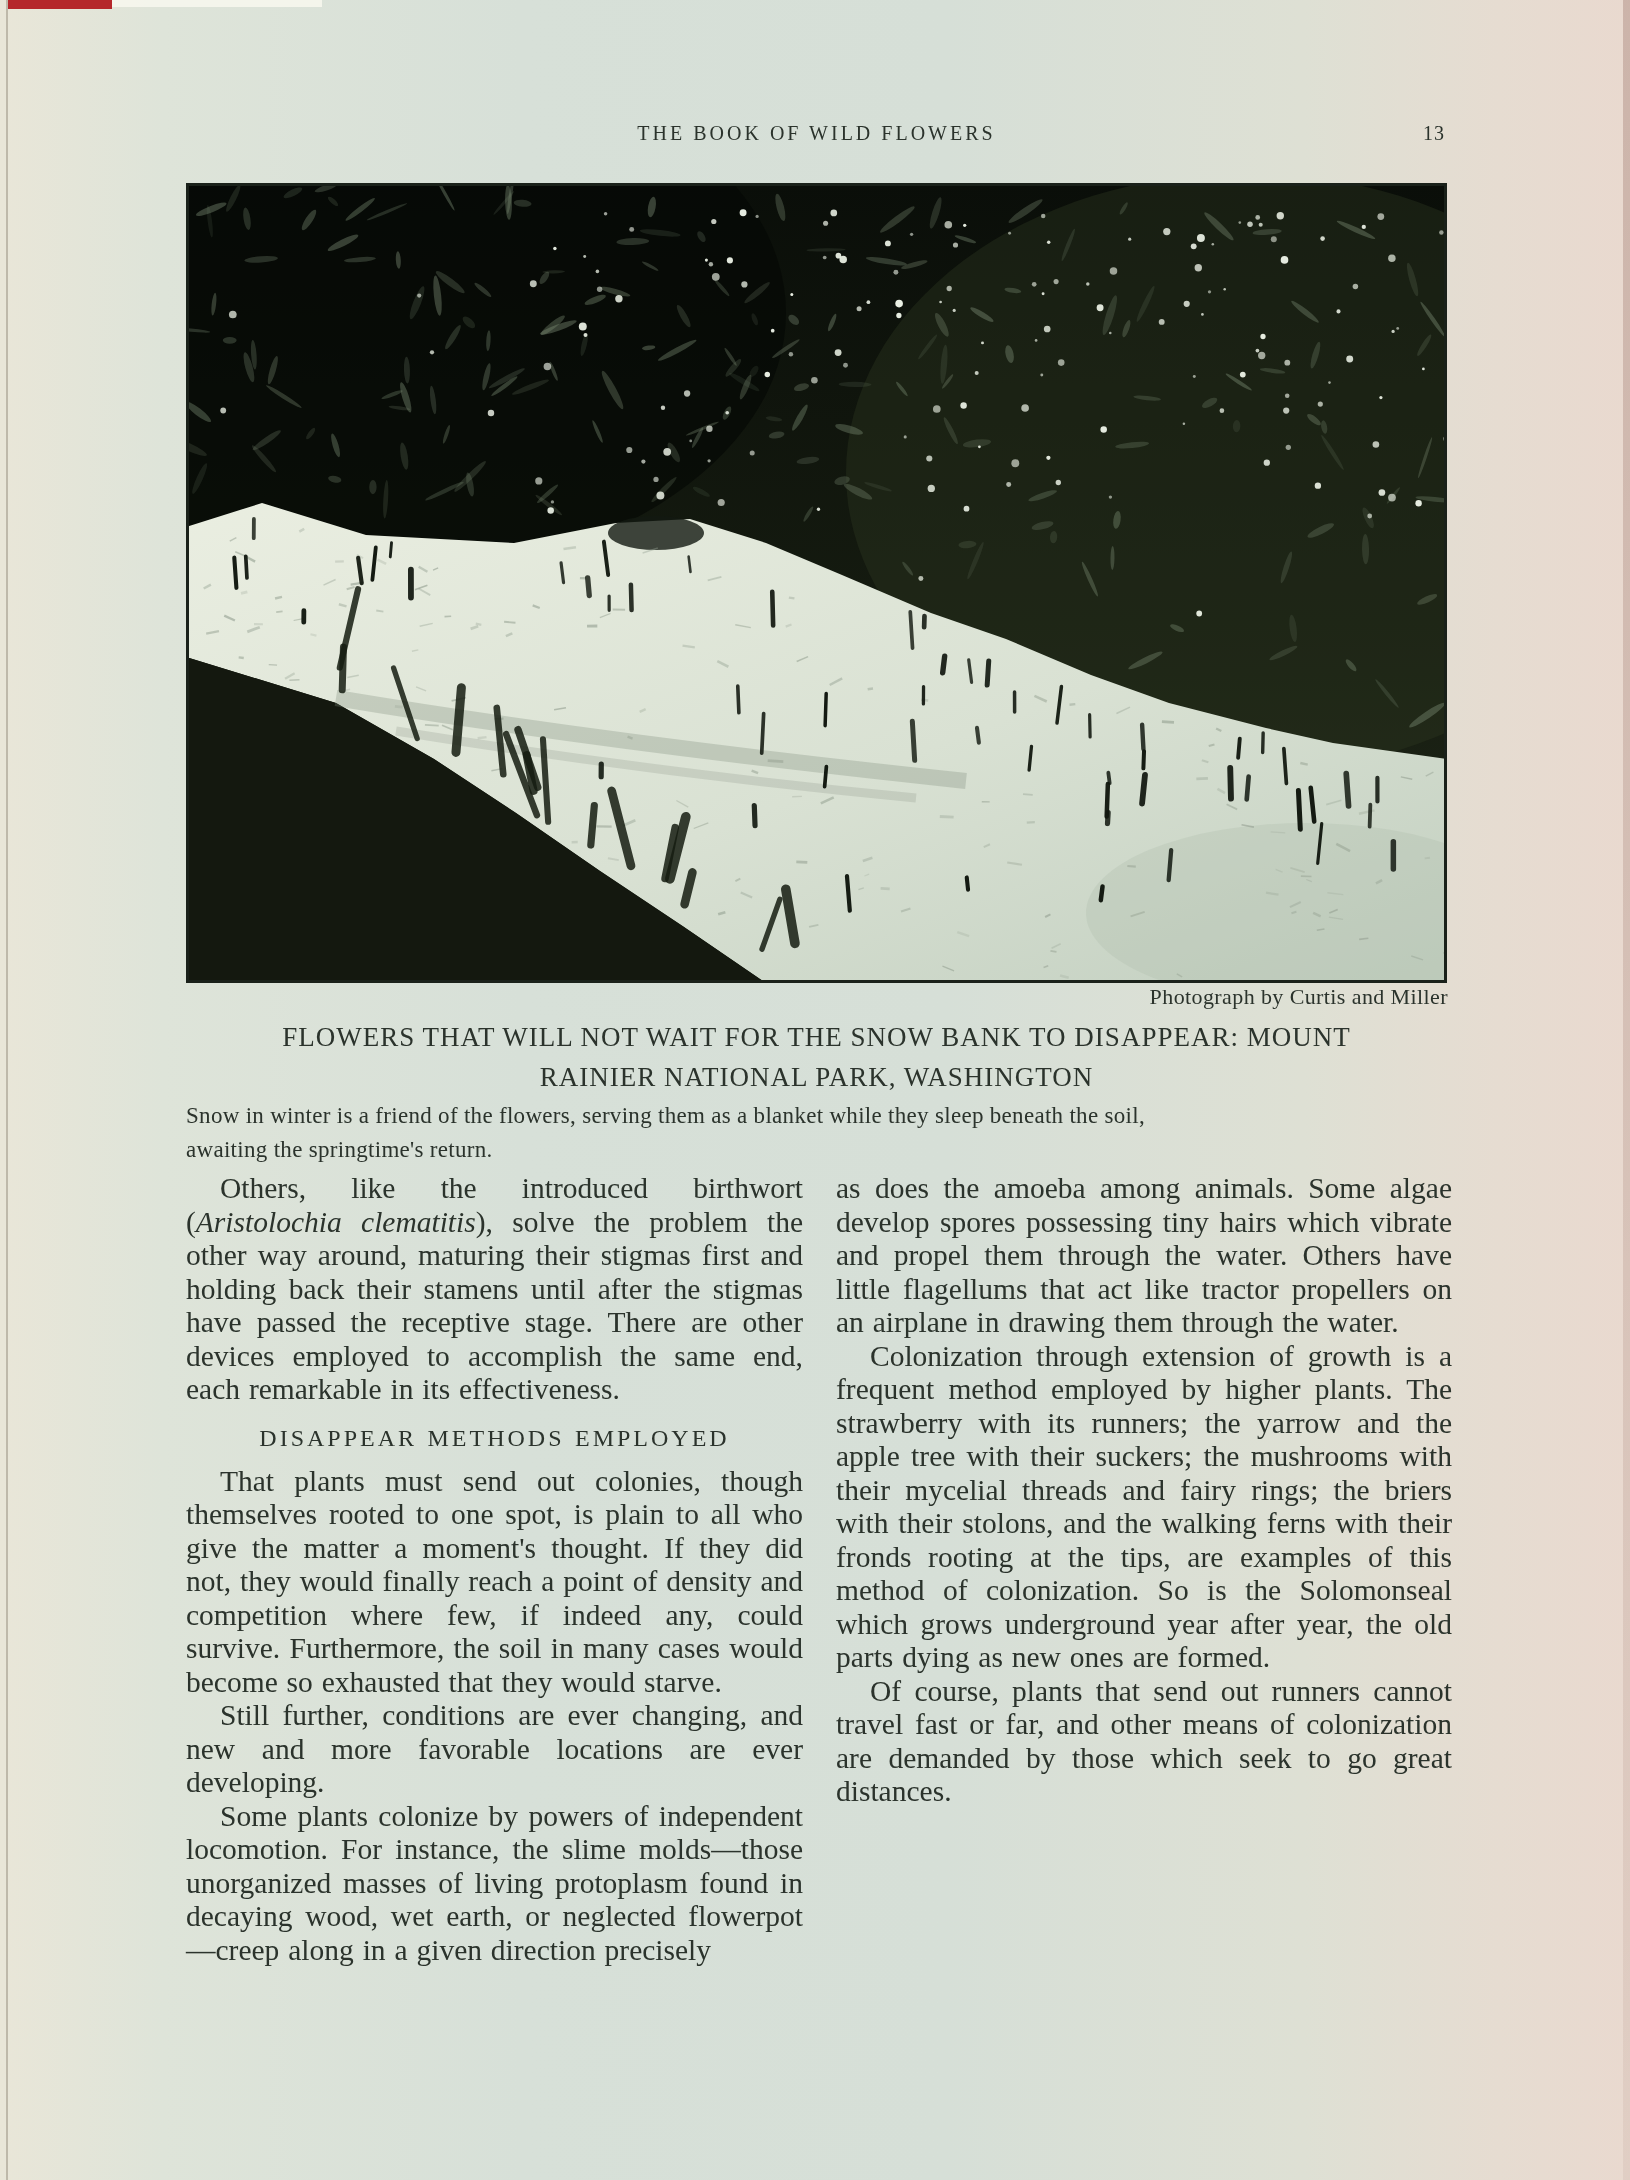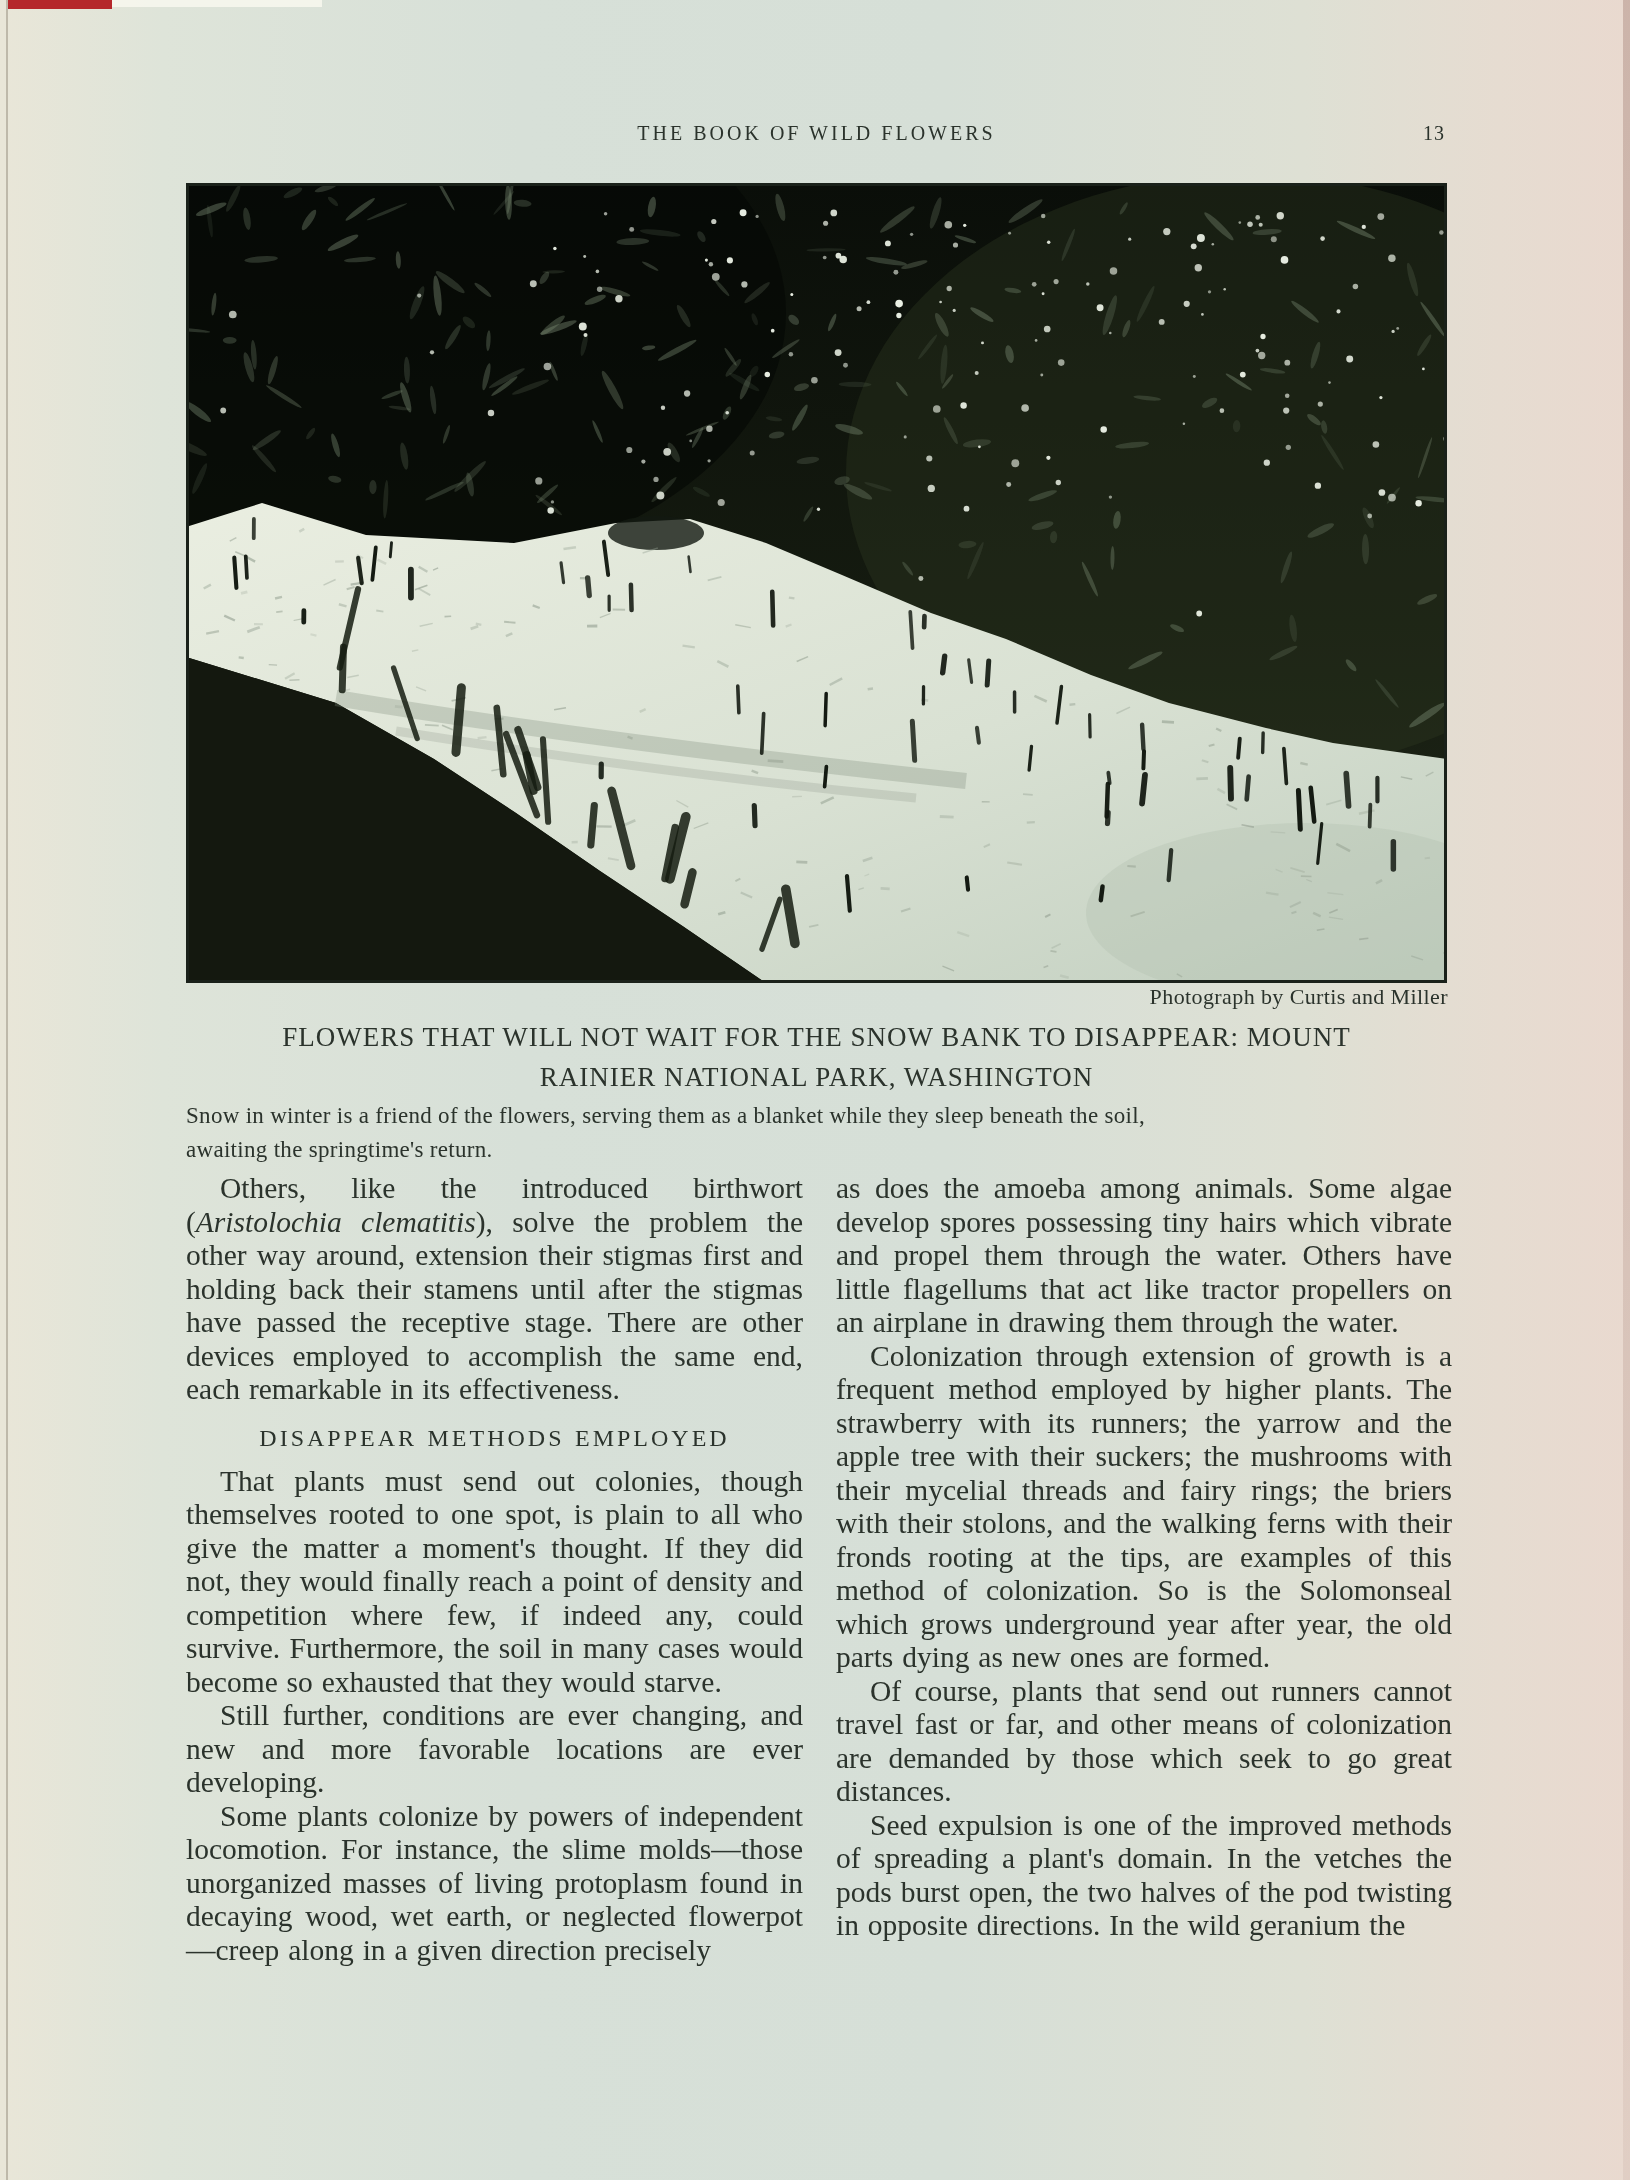--- a/index.html
+++ b/index.html
@@ -611,27 +611,26 @@
   </figure>
 
   <div class="credit">Photograph by Curtis and Miller</div>
 
   <div class="cap cap1">FLOWERS THAT WILL NOT WAIT FOR THE SNOW BANK TO DISAPPEAR: MOUNT</div>
   <div class="cap cap2">RAINIER NATIONAL PARK, WASHINGTON</div>
   <div class="sub sub1">Snow in winter is a friend of the flowers, serving them as a blanket while they sleep beneath the soil,</div>
   <div class="sub sub2">awaiting the springtime's return.</div>
 
   <div class="col col-left">
-    <p class="indent"><span>Others, like the introduced birthwort (</span><em>Aristolochia clematitis</em><span>), solve the problem the other way around, extension their stigmas first and holding back their stamens until after the stigmas have passed the receptive stage. There are other devices employed to accomplish the same end, each remarkable in its effectiveness.</span></p>
+    <p class="indent"><span>Others, like the introduced birthwort (</span><em>Aristolochia clematitis</em><span>), solve the problem the other way around, maturing their stigmas first and holding back their stamens until after the stigmas have passed the receptive stage. There are other devices employed to accomplish the same end, each remarkable in its effectiveness.</span></p>
     <h3 class="sect">DISAPPEAR METHODS EMPLOYED</h3>
     <p class="indent">That plants must send out colonies, though themselves rooted to one spot, is plain to all who give the matter a moment's thought. If they did not, they would finally reach a point of density and competition where few, if indeed any, could survive. Furthermore, the soil in many cases would become so exhausted that they would starve.</p>
     <p class="indent">Still further, conditions are ever changing, and new and more favorable locations are ever developing.</p>
     <p class="indent">Some plants colonize by powers of independent locomotion. For instance, the slime molds—those unorganized masses of living protoplasm found in decaying wood, wet earth, or neglected flowerpot—creep along in a given direction precisely</p>
   </div>
 
   <div class="col col-right">
     <p>as does the amoeba among animals. Some algae develop spores possessing tiny hairs which vibrate and propel them through the water. Others have little flagellums that act like tractor propellers on an airplane in drawing them through the water.</p>
     <p class="indent">Colonization through extension of growth is a frequent method employed by higher plants. The strawberry with its runners; the yarrow and the apple tree with their suckers; the mushrooms with their mycelial threads and fairy rings; the briers with their stolons, and the walking ferns with their fronds rooting at the tips, are examples of this method of colonization. So is the Solomonseal which grows underground year after year, the old parts dying as new ones are formed.</p>
     <p class="indent">Of course, plants that send out runners cannot travel fast or far, and other means of colonization are demanded by those which seek to go great distances.</p>
-    <p class="indent">Seed expulsion is one of the improved methods of spreading a plant's domain. In the vetches the pods burst open, the two halves of the pod twisting in opposite directions. In the wild geranium the</p>
   </div>
 
 </div>
 
 </body></html>

